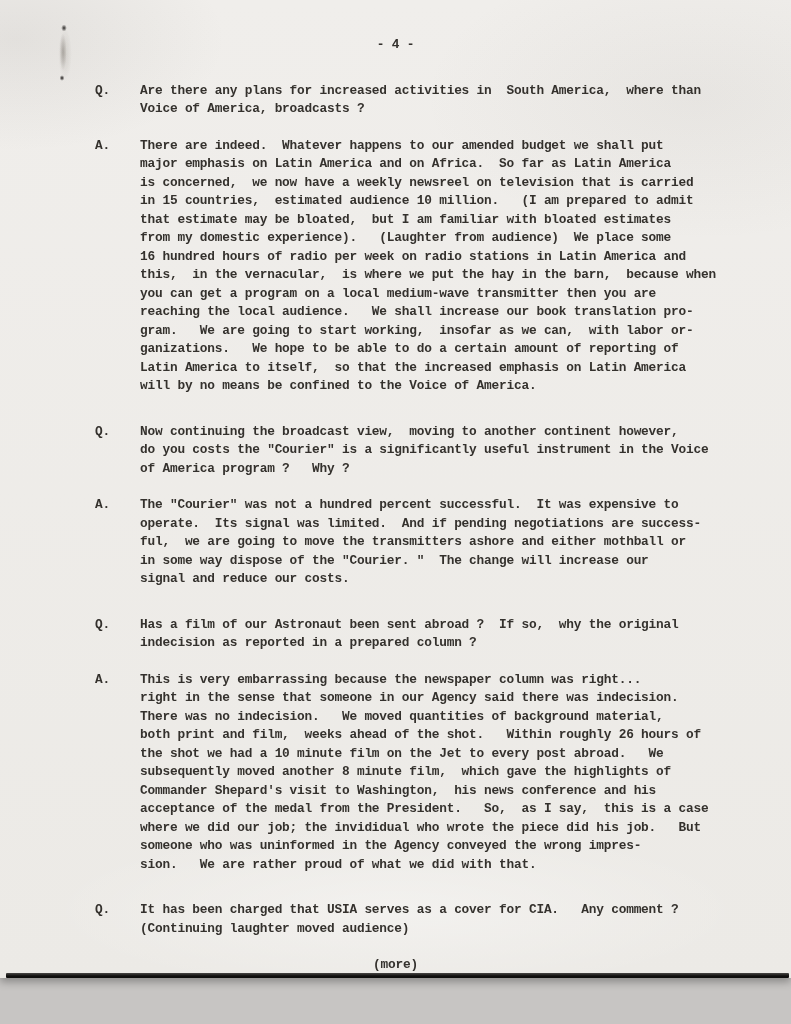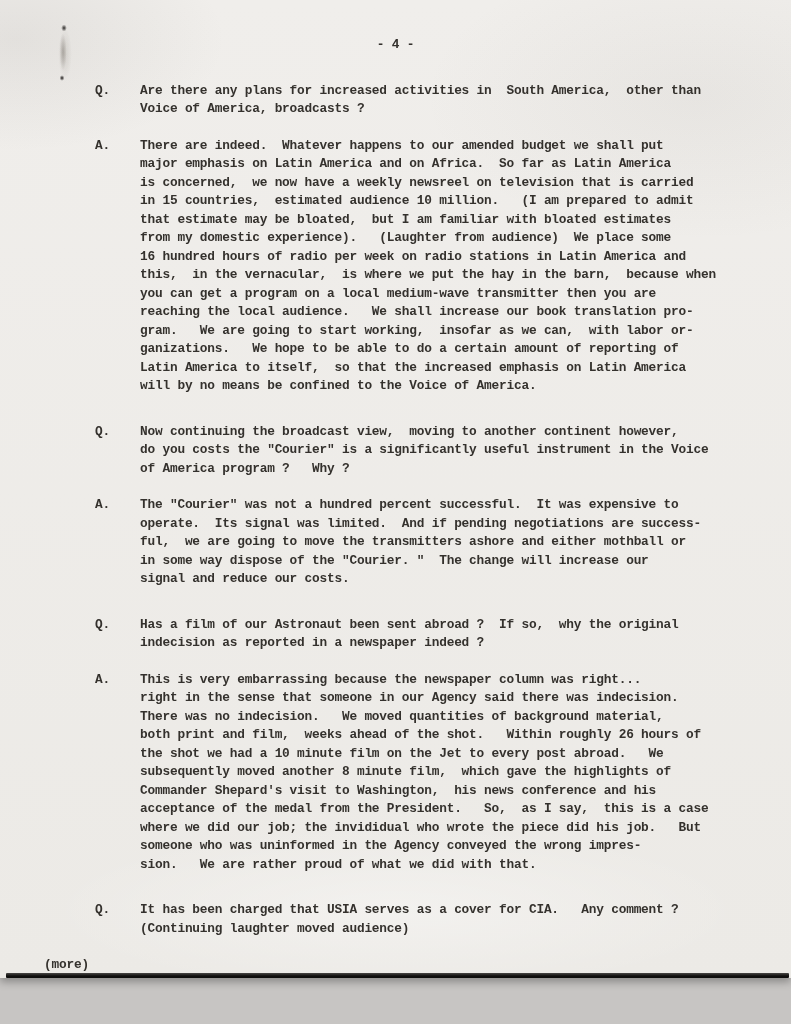--- a/index.html
+++ b/index.html
@@ -31,21 +31,21 @@
     text-align: center;
     padding-top: 36px;
   }
   .qa-list {
     padding: 0 38px 0 95px;
   }
   .qa-row { display: flex; margin-top: 18px; }
   .qa-row.q { margin-top: 27px; }
   .qa-label { flex: 0 0 45px; }
   .qa-text { flex: 1; white-space: pre-wrap; }
-  .footer-more { margin-top: 18px; margin-left: 44px; }
+  .footer-more { text-align: center; margin-top: 18px; }
   .ink-smudge {
     position: absolute;
     left: 50px;
     top: 14px;
     width: 28px;
     height: 76px;
     background:
       radial-gradient(ellipse 4px 5px at 14px 14px, rgba(25,23,22,0.92), rgba(25,23,22,0) 70%),
       radial-gradient(ellipse 3.5px 4px at 12px 64px, rgba(18,16,15,0.95), rgba(18,16,15,0) 70%),
       radial-gradient(ellipse 5px 26px at 13px 38px, rgba(95,88,80,0.38), rgba(95,88,80,0) 72%),
@@ -64,21 +64,21 @@
 </style>
 </head>
 <body>
 
 <div class="paper">
   <div class="ink-smudge"></div>
   <div class="page-number">- 4 -</div>
   <div class="qa-list">
       <div class="qa-row q">
         <div class="qa-label">Q.</div>
-        <div class="qa-text">Are there any plans for increased activities in  South America,  other than
+        <div class="qa-text">Are there any plans for increased activities in  South America,  where than
 Voice of America, broadcasts ?</div>
       </div>
       <div class="qa-row">
         <div class="qa-label">A.</div>
         <div class="qa-text">There are indeed.  Whatever happens to our amended budget we shall put
 major emphasis on Latin America and on Africa.  So far as Latin America
 is concerned,  we now have a weekly newsreel on television that is carried
 in 15 countries,  estimated audience 10 million.   (I am prepared to admit
 that estimate may be bloated,  but I am familiar with bloated estimates
 from my domestic experience).   (Laughter from audience)  We place some
@@ -101,21 +101,21 @@
         <div class="qa-label">A.</div>
         <div class="qa-text">The "Courier" was not a hundred percent successful.  It was expensive to
 operate.  Its signal was limited.  And if pending negotiations are success-
 ful,  we are going to move the transmitters ashore and either mothball or
 in some way dispose of the "Courier. "  The change will increase our
 signal and reduce our costs.</div>
       </div>
       <div class="qa-row q">
         <div class="qa-label">Q.</div>
         <div class="qa-text">Has a film of our Astronaut been sent abroad ?  If so,  why the original
-indecision as reported in a newspaper indeed ?</div>
+indecision as reported in a prepared column ?</div>
       </div>
       <div class="qa-row">
         <div class="qa-label">A.</div>
         <div class="qa-text">This is very embarrassing because the newspaper column was right...
 right in the sense that someone in our Agency said there was indecision.
 There was no indecision.   We moved quantities of background material,
 both print and film,  weeks ahead of the shot.   Within roughly 26 hours of
 the shot we had a 10 minute film on the Jet to every post abroad.   We
 subsequently moved another 8 minute film,  which gave the highlights of
 Commander Shepard's visit to Washington,  his news conference and his

